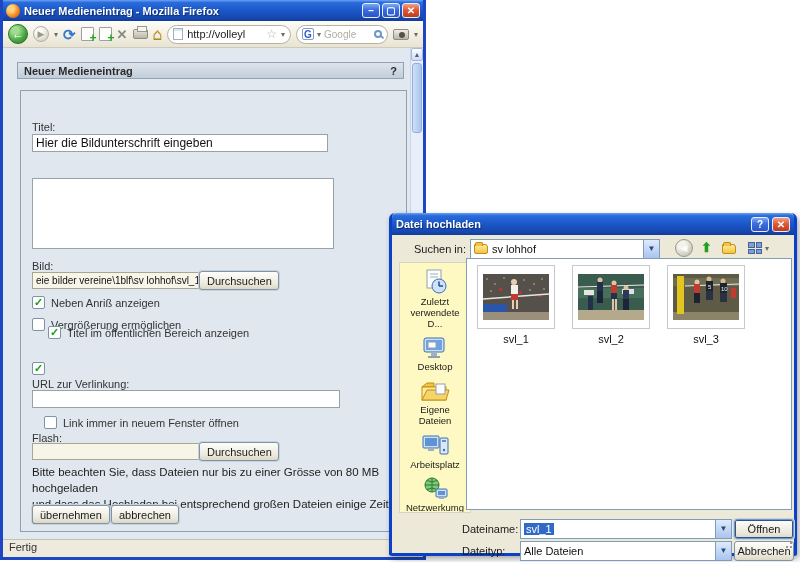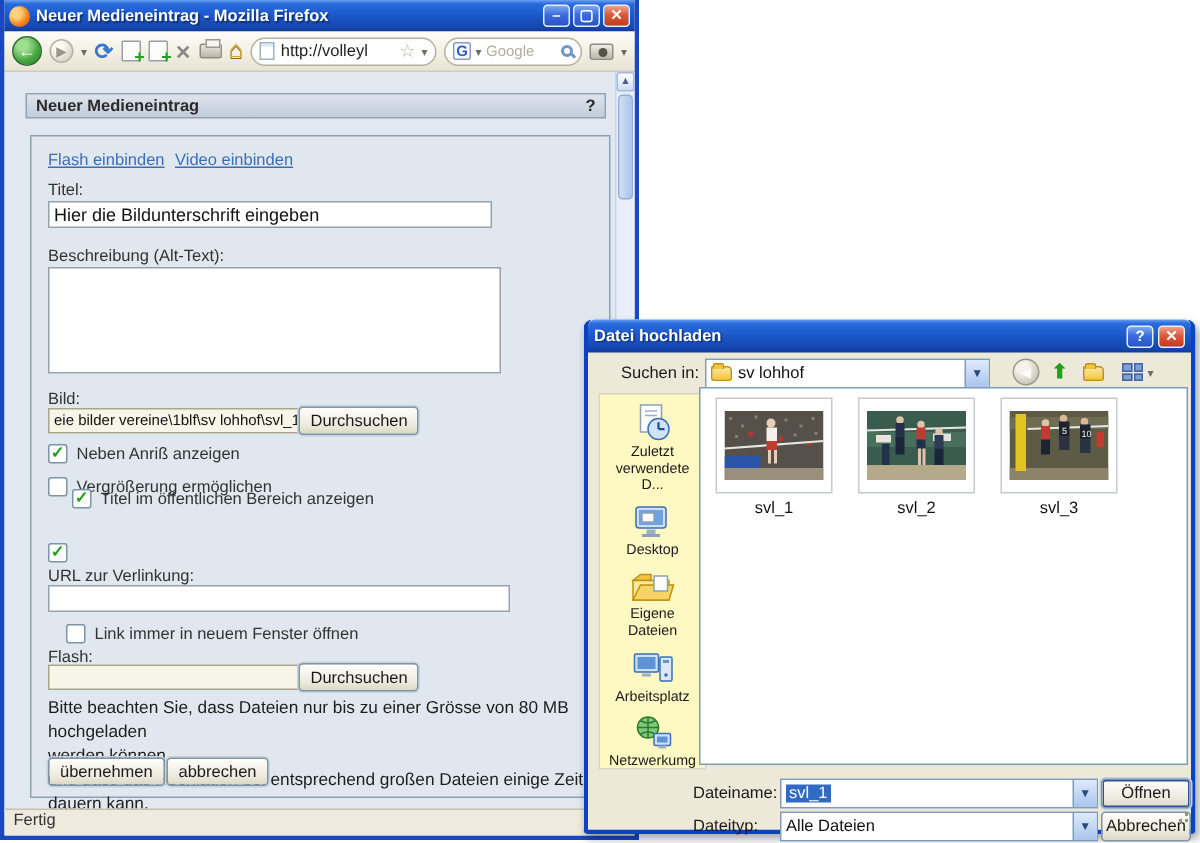--- a/index.html
+++ b/index.html
@@ -187,29 +187,24 @@
       <div class="sb-up">▲</div>
       <div class="sb-thumb"></div>
     </div>
 
     <div class="panel-header">
       <span class="ph-title">Neuer Medieneintrag</span>
       <span class="ph-help">?</span>
     </div>
 
     <div class="form-box">
-      <div class="fb-abs link-row">
-        <span class="flink">Flash einbinden</span>
-        <span class="flink">Video einbinden</span>
-      </div>
 
       <div class="fb-abs flabel" style="top:30px;">Titel:</div>
       <input class="fb-abs txt-input" style="top: 43px; width: 296px; height: 18px;" value="Hier die Bildunterschrift eingeben">
 
-      <div class="fb-abs flabel" style="top:74px;">Beschreibung (Alt-Text):</div>
       <textarea class="fb-abs txt-input" style="top: 87px; width: 302px; height: 71px; resize: none;"></textarea>
 
       <div class="fb-abs flabel" style="top:169px;">Bild:</div>
       <input class="fb-abs txt-input beige" style="top: 181px; width: 170px; height: 17px;" value="eie bilder vereine\1blf\sv lohhof\svl_1.jpg">
       <button class="fb-abs xp-btn" style="top:180px; left:178px; width:80px; right:auto;">Durchsuchen</button>
 
       <div class="fb-abs cb-row" style="top:205px;">
         <span class="cb checked"></span>
         <span class="flabel">Neben Anriß anzeigen</span>
       </div>
@@ -232,21 +227,20 @@
         <span class="cb"></span>
         <span class="flabel">Link immer in neuem Fenster öffnen</span>
       </div>
 
       <div class="fb-abs flabel" style="top:341px;">Flash:</div>
       <input class="fb-abs txt-input beige" style="top: 352px; width: 170px; height: 17px;" value="">
       <button class="fb-abs xp-btn" style="top:351px; left:178px; width:80px; right:auto;">Durchsuchen</button>
 
       <div class="fb-abs note" style="top:373px;">
         <div>Bitte beachten Sie, dass Dateien nur bis zu einer Grösse von 80 MB hochgeladen</div>
-        <div>werden können,</div>
         <div>und dass das Hochladen bei entsprechend großen Dateien einige Zeit dauern kann.</div>
       </div>
 
       <button class="fb-abs xp-btn" style="top:414px; left:11px; right:auto;">übernehmen</button>
       <button class="fb-abs xp-btn" style="top:414px; left:90px; right:auto;">abbrechen</button>
     </div>
   </div>
 
   <div class="ff-statusbar">
     <span>Fertig</span>

